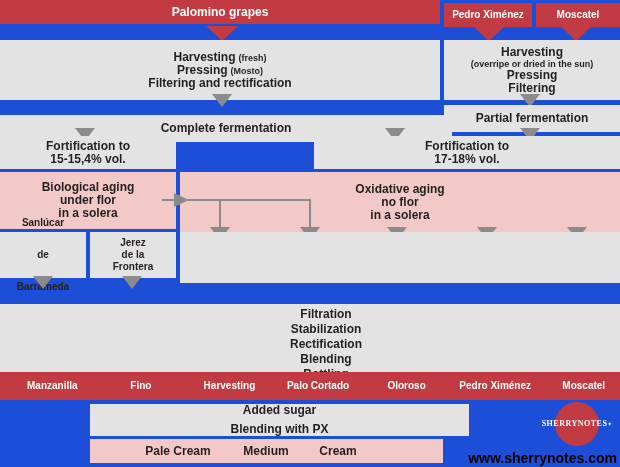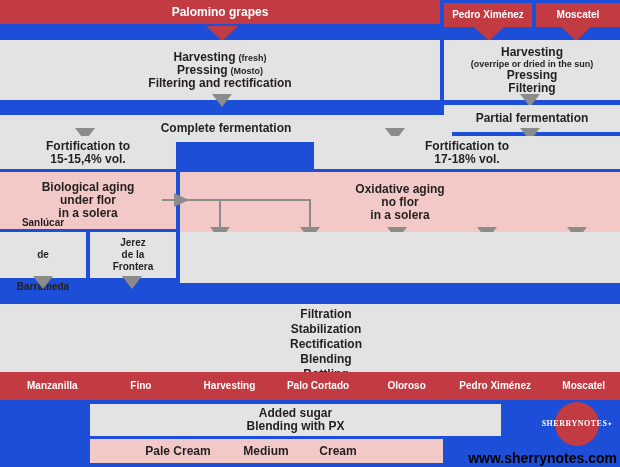--- a/index.html
+++ b/index.html
@@ -140,21 +140,21 @@
   <div class="abs redbg cols7 t11 white" style="left:0;top:372px;width:620px;height:28px;">
     <span>Manzanilla</span>
     <span>Fino</span>
     <span>Harvesting</span>
     <span>Palo Cortado</span>
     <span>Oloroso</span>
     <span>Pedro Ximénez</span>
     <span>Moscatel</span>
   </div>
 
-  <div class="abs gray ctr t12" style="left:90px;top:404px;width:411px;height:32px;">
+  <div class="abs gray ctr t12" style="left:90px;top:404px;width:379px;height:32px;justify-content:space-between;">
     <div>Added sugar</div>
     <div>Blending with PX</div>
   </div>
 
   <div class="abs pinkbg" style="left:90px;top:439px;width:353px;height:24px;">
     <span class="abs t12" style="left:88px;top:6px;transform:translateX(-50%);">Pale Cream</span>
     <span class="abs t12" style="left:176px;top:6px;transform:translateX(-50%);">Medium</span>
     <span class="abs t12" style="left:248px;top:6px;transform:translateX(-50%);text-align:right;">Cream</span>
   </div>
 

